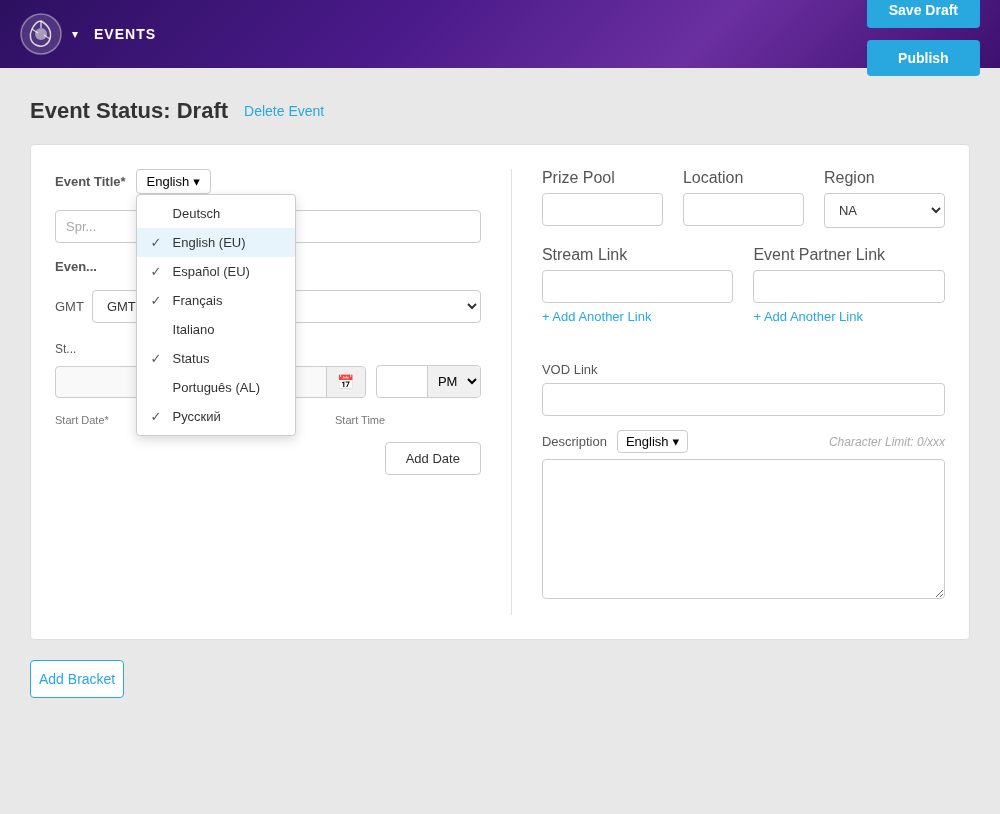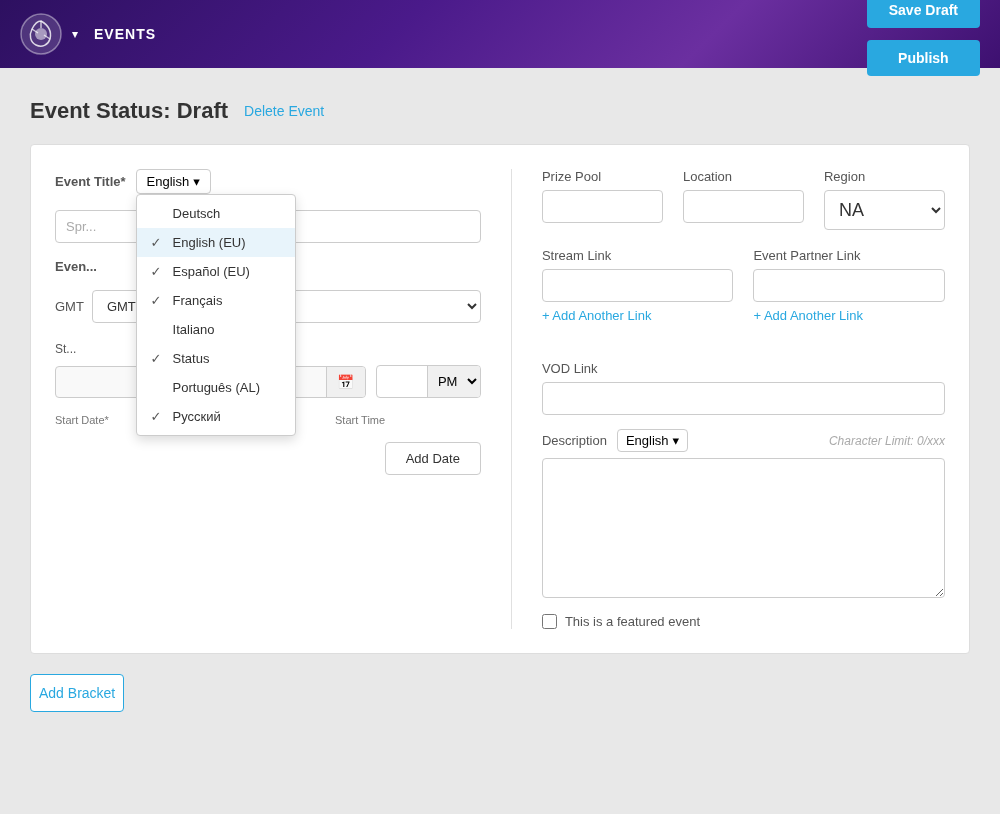--- a/index.html
+++ b/index.html
@@ -254,40 +254,40 @@
 
     .rp-row {
       display: flex;
       gap: 20px;
       margin-bottom: 18px;
     }
     .rp-field {
       flex: 1;
     }
     .rp-label {
-      font-size: 13px;
+      font-size: 16px;
       color: #555;
       margin-bottom: 6px;
       display: block;
     }
     .rp-input {
       width: 100%;
       border: 1px solid #ccc;
       border-radius: 4px;
       padding: 8px 10px;
       font-size: 13px;
       outline: none;
       color: #333;
     }
     .rp-select {
       width: 100%;
       border: 1px solid #ccc;
       border-radius: 4px;
       padding: 8px 10px;
-      font-size: 18px;
+      font-size: 13px;
       background: white;
       color: #333;
     }
 
     .link-field {
       margin-bottom: 4px;
       position: relative;
     }
     .add-link-btn {
       background: none;
@@ -602,22 +602,18 @@
           <span class="desc-label">Description</span>
           <button class="desc-lang-btn">
             <span>English</span>
             <span>▾</span>
           </button>
           <span class="char-limit">Character Limit: 0/xxx</span>
         </div>
         <textarea class="desc-textarea" style=""></textarea>
       </div>
 
-      <div class="featured-row">
-        <input type="checkbox" class="featured-checkbox" style="">
-        <span class="featured-label">This is a featured event</span>
-      </div>
     </div>
   </div>
 
   
   <button class="add-bracket-btn">Add Bracket</button>
 </div>
 
 </body></html>

